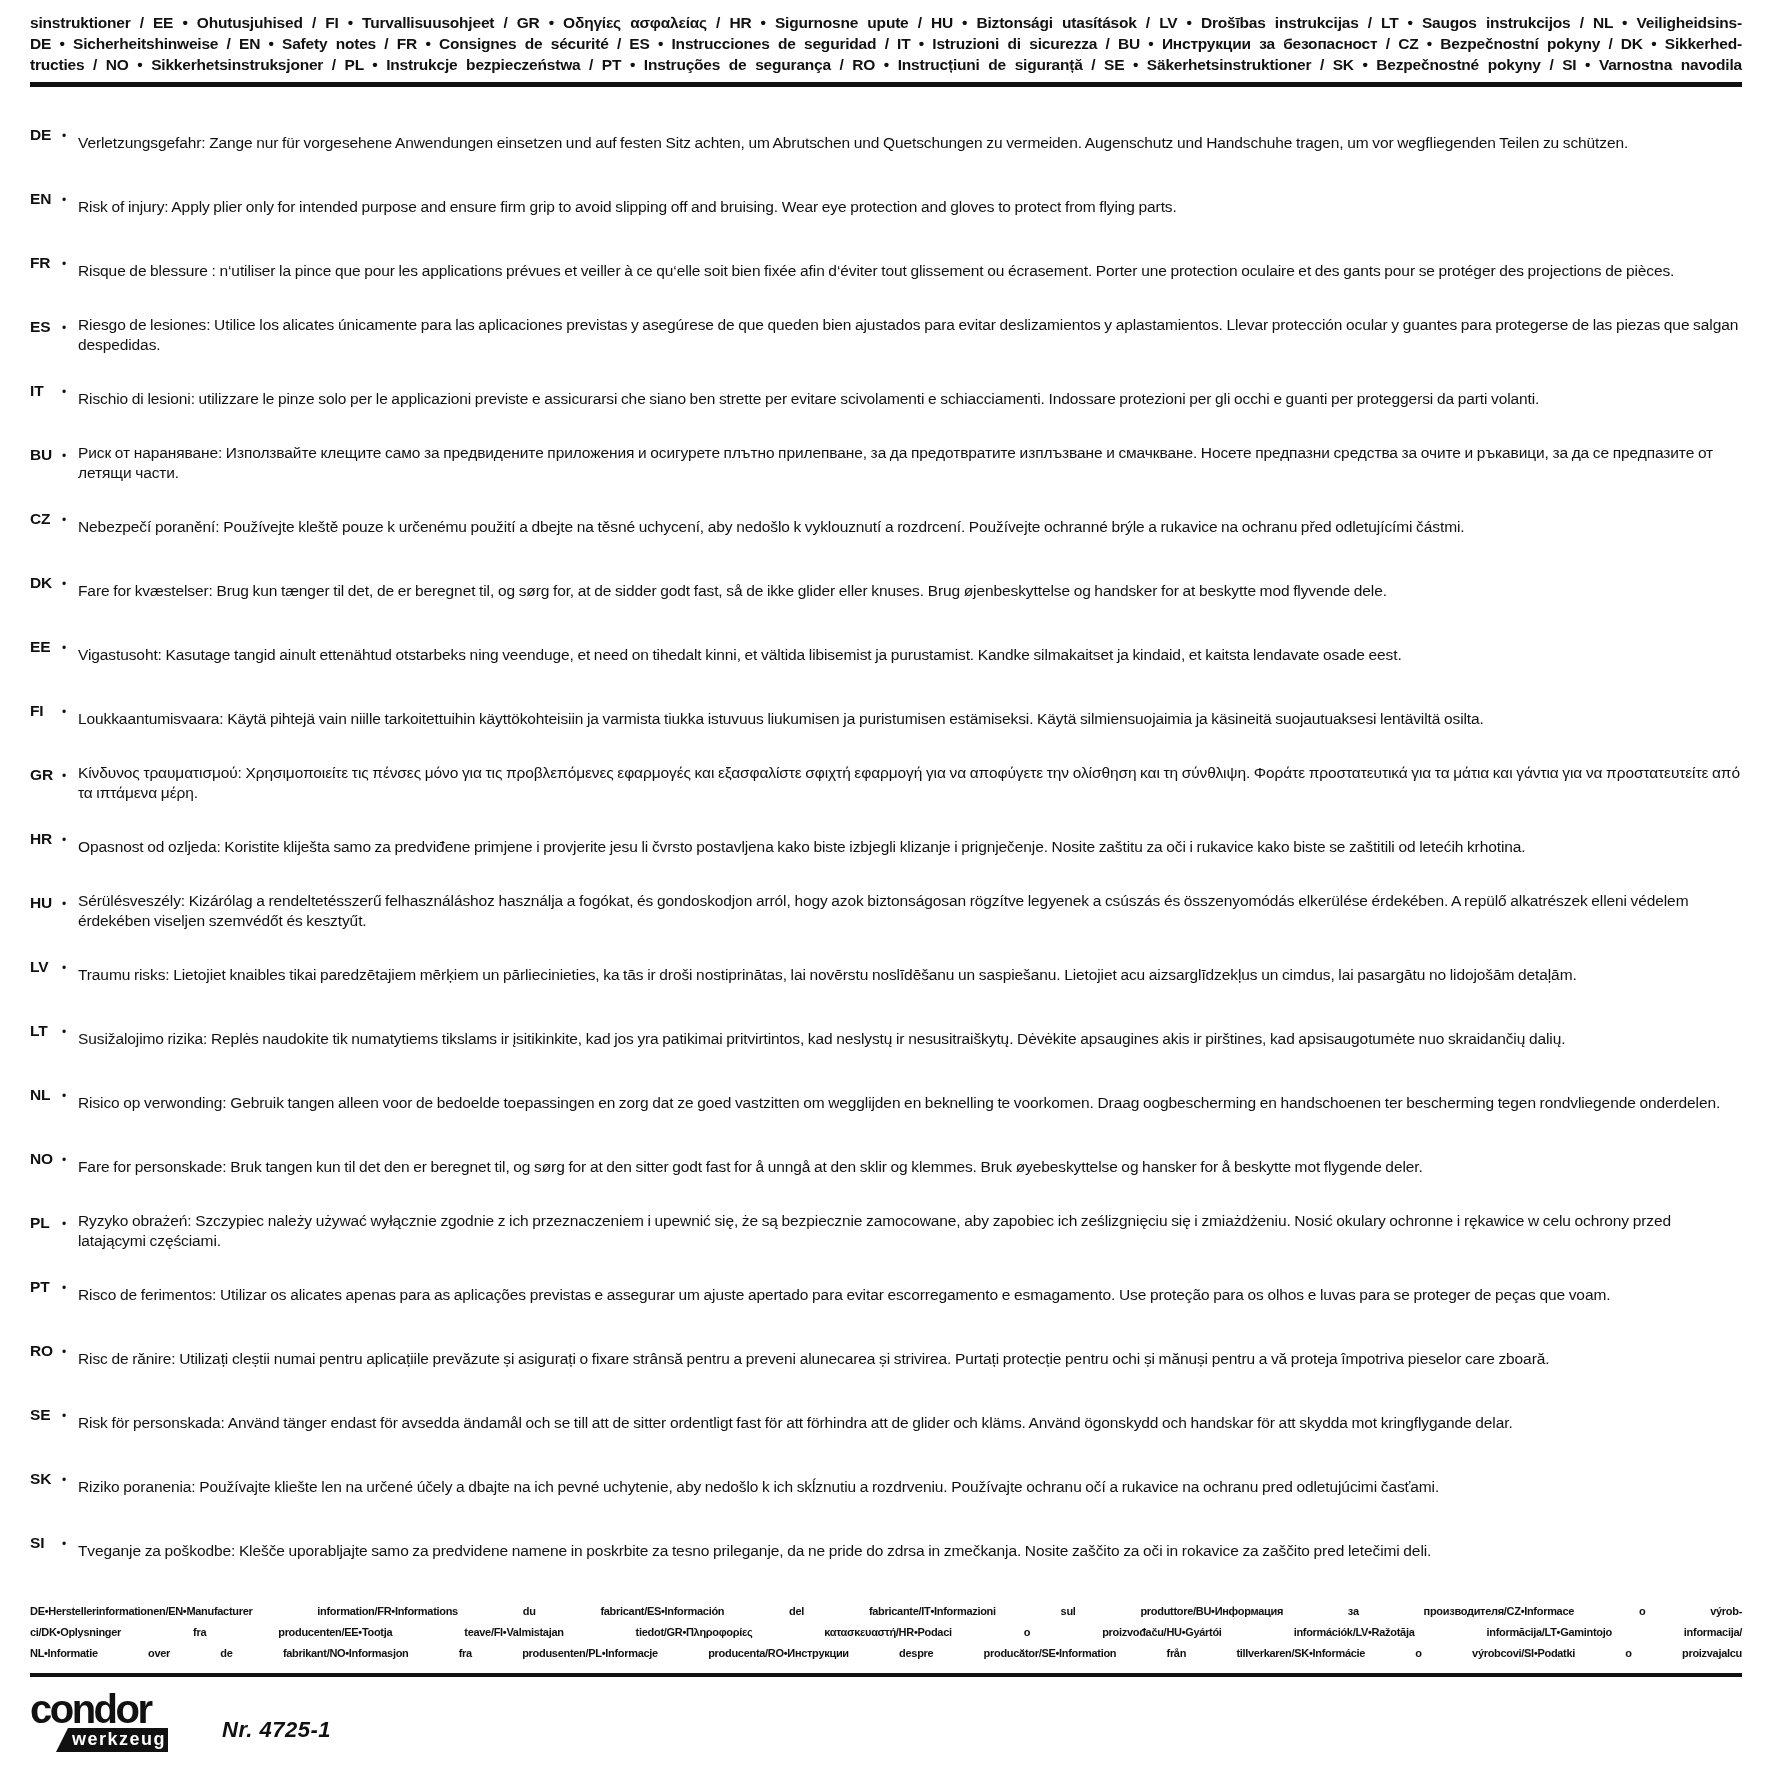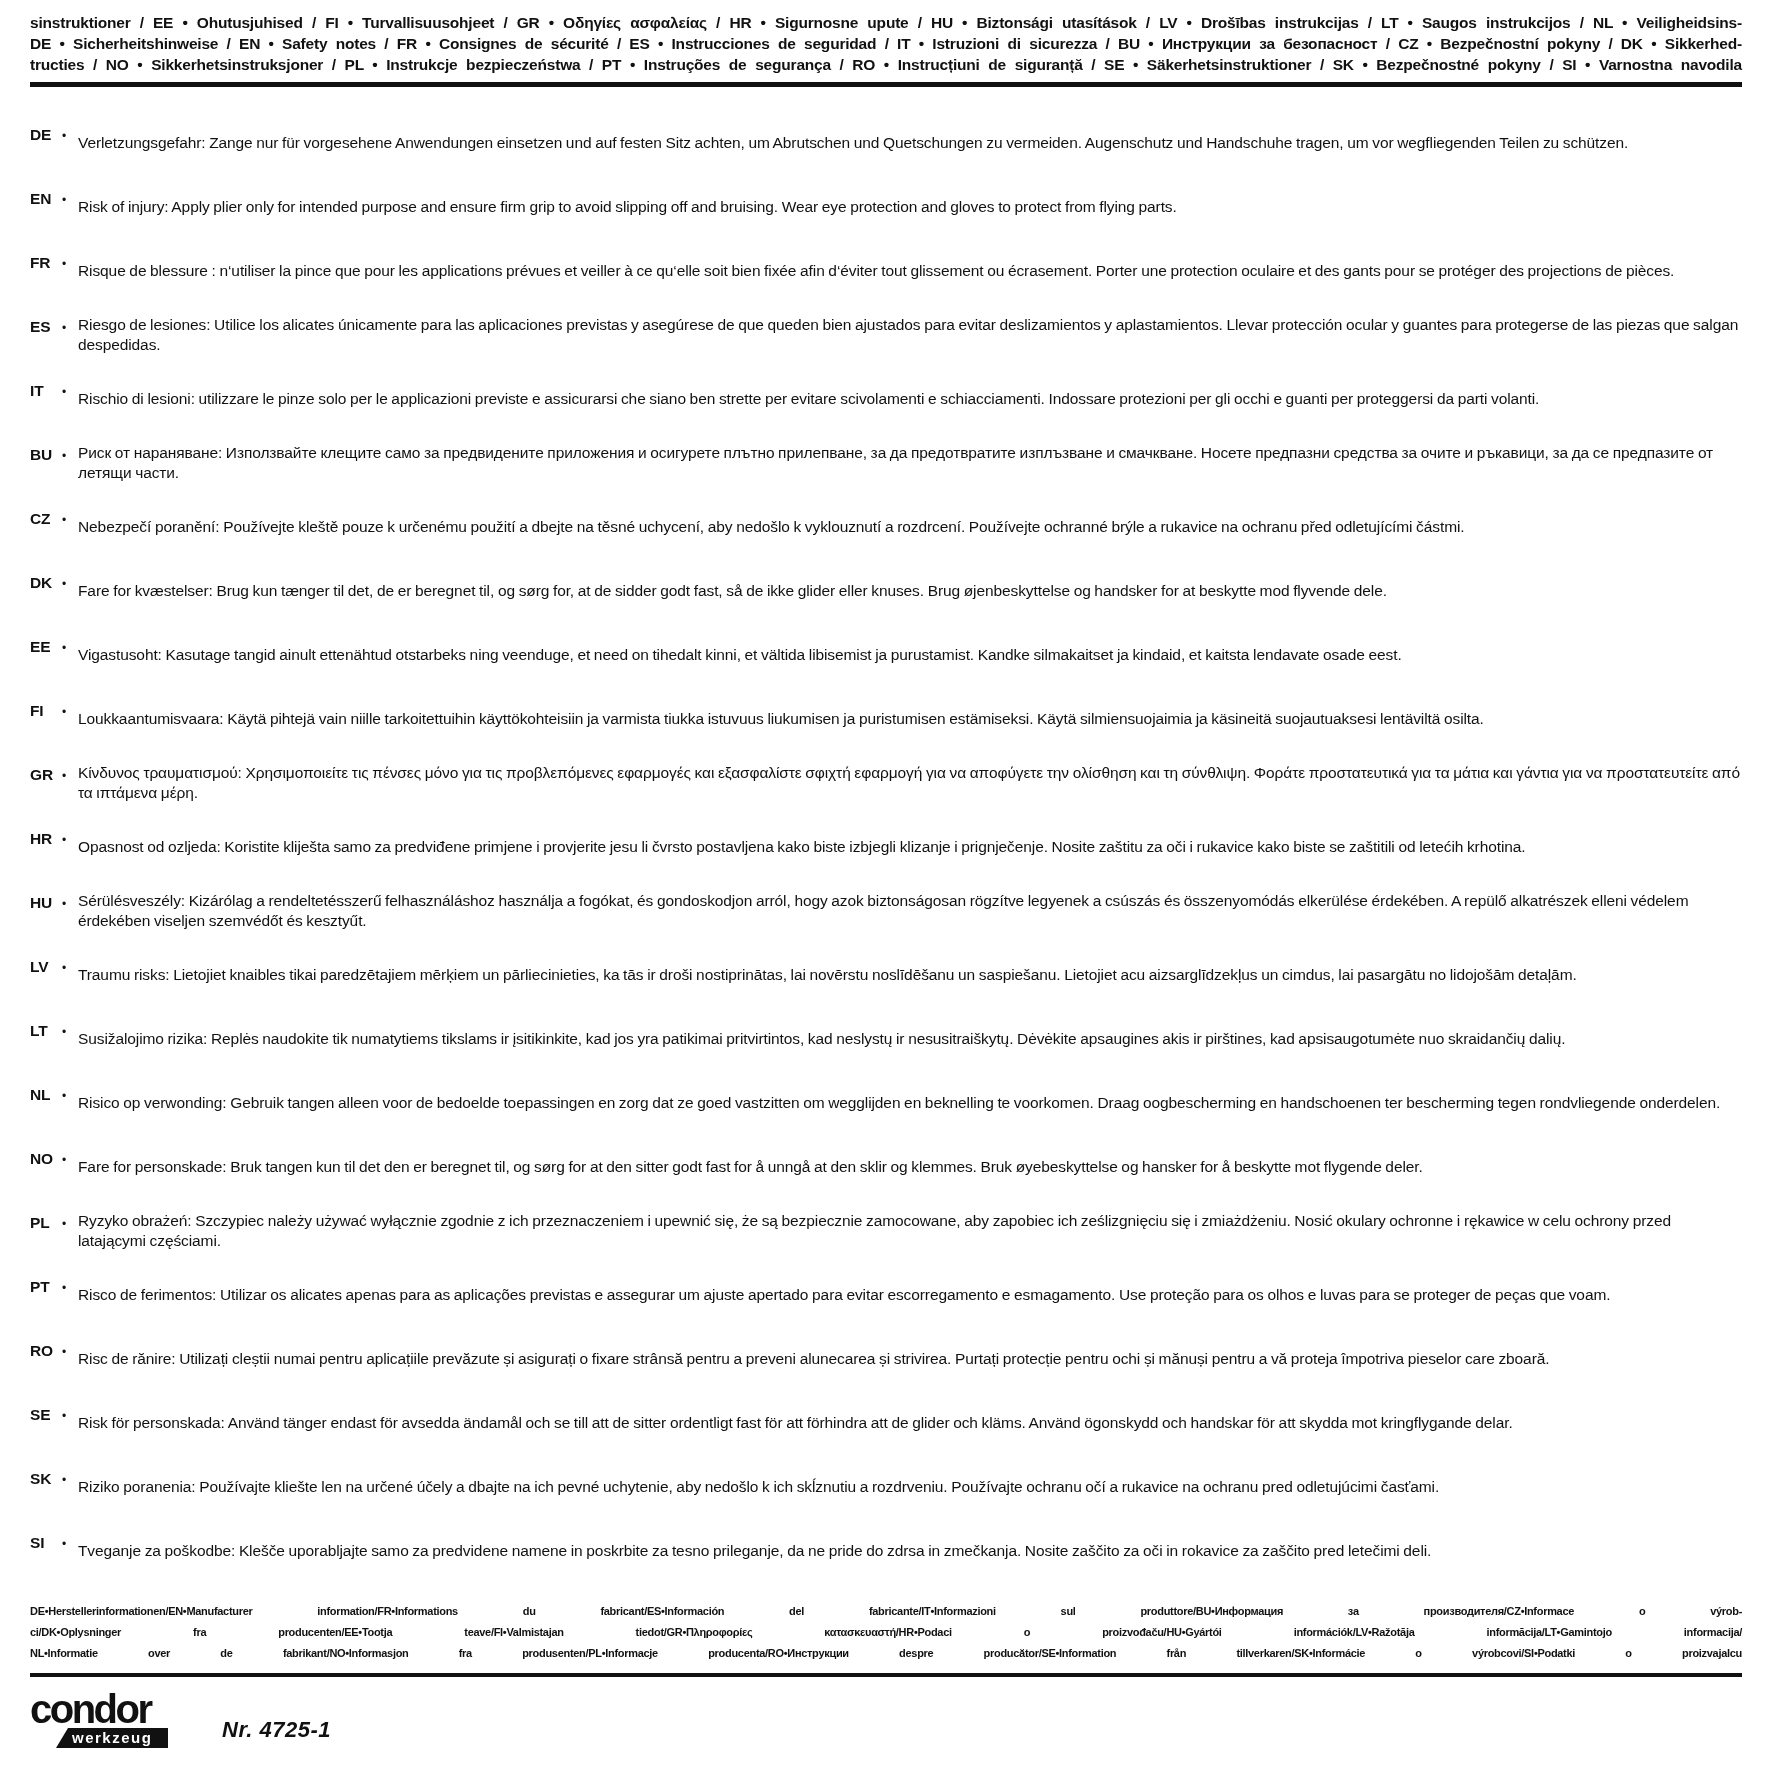--- a/index.html
+++ b/index.html
@@ -76,21 +76,21 @@
     letter-spacing: -2.5px;
     line-height: 36px;
     color: #111;
   }
   .logo-banner {
     margin-top: 1px;
     margin-left: 26px;
     width: 112px;
     background: #111;
     color: #fff;
-    font-size: 15px;
+    font-size: 18px;
     font-weight: 700;
     letter-spacing: 1.5px;
     padding: 1px 8px 2px 16px;
     clip-path: polygon(12px 0, 100% 0, 100% 100%, 0 100%);
   }
   .part-number {
     margin-left: 32px;
     margin-top: 26px;
     font-size: 22px;
     font-weight: 700;

